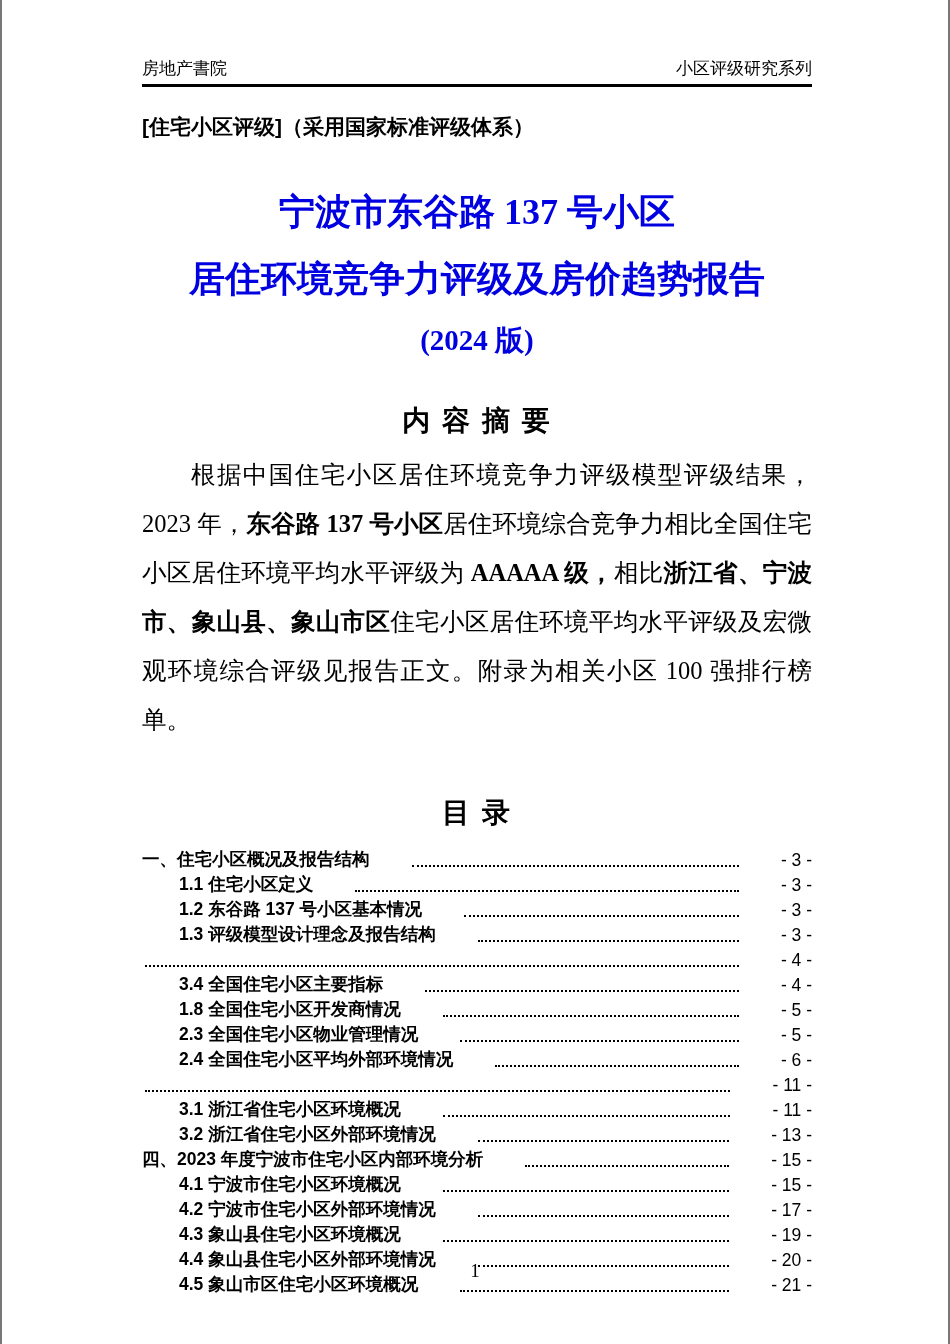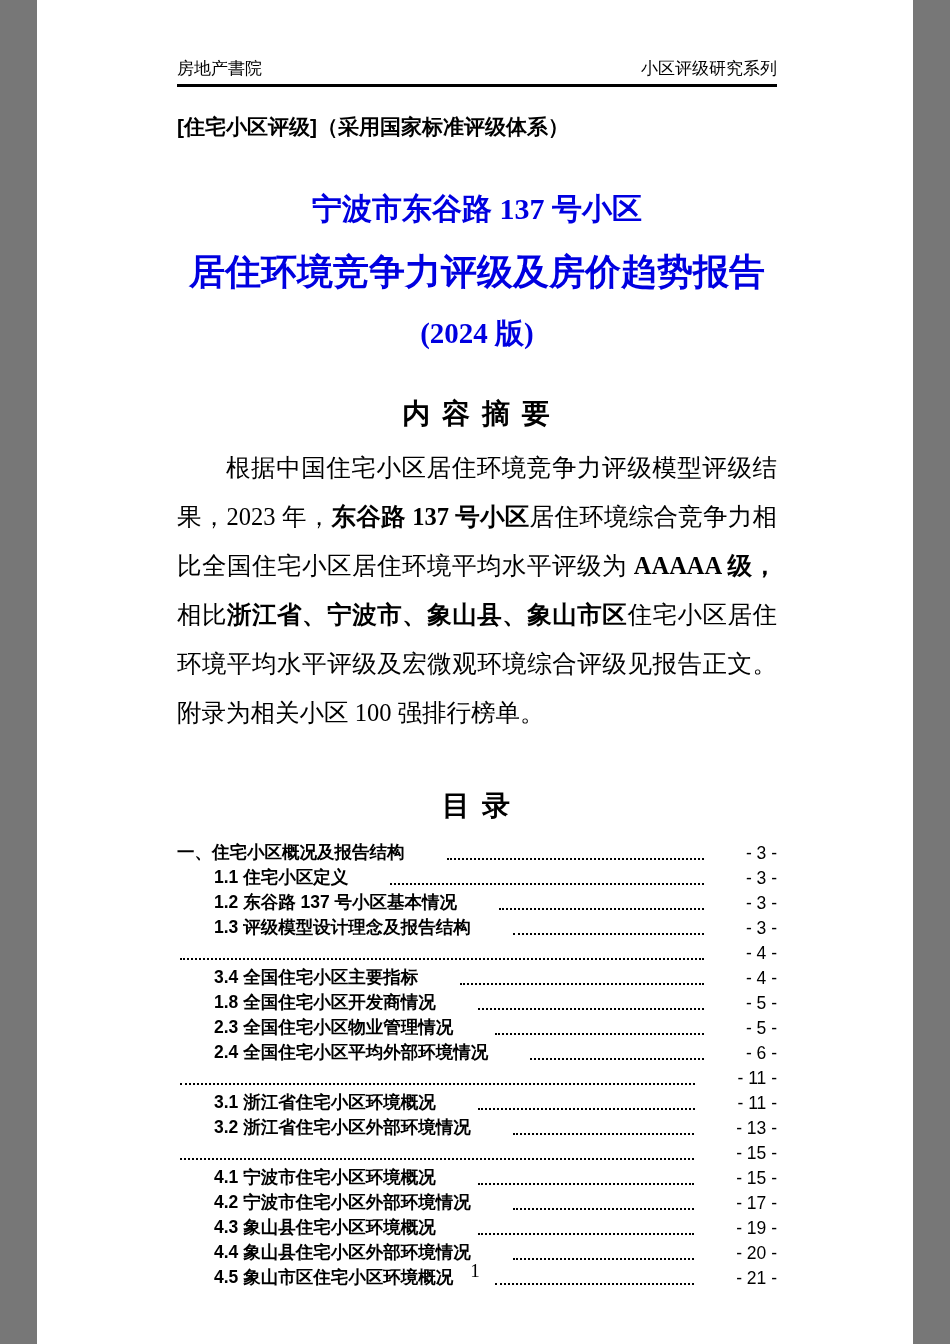--- a/index.html
+++ b/index.html
@@ -1,18 +1,18 @@
 <!DOCTYPE html>
 <html><head>
 <meta charset="utf-8">
 <style>
   html,body{margin:0;padding:0;background:#777;}
   .page{
     position:relative;
-    width:876px;height:1344px;
+    width:946px;height:1344px;
     margin:0 auto;
     background:#ffffff;
     font-family:"Liberation Serif","DejaVu Serif",serif;
     color:#000;
     overflow:hidden;
   }
   .content{position:absolute;left:140px;right:136px;top:0;}
   
   .hdr{
     display:flex;justify-content:space-between;align-items:flex-end;
@@ -24,21 +24,21 @@
   }
   
   .subline{
     margin-top:26px;
     font-family:"Liberation Sans","DejaVu Sans",sans-serif;
     font-weight:700;
     font-size:21px;
   }
   
   .title-block{text-align:center;}
-  .t1{margin-top:50px;font-size:30px;font-weight:700;line-height:1.2;text-align:center;}
+  .t1{margin-top:50px;font-size:36px;font-weight:700;line-height:1.2;text-align:center;}
   .t2{margin-top:24px;font-size:36px;font-weight:700;line-height:1.2;}
   .t3{margin-top:22px;font-size:29px;font-weight:700;line-height:1.2;}
   
   .sec-head{
     text-align:center;
     font-family:"Liberation Sans","DejaVu Sans",sans-serif;
     font-weight:700;
     font-size:28px;
     letter-spacing:2px;
   }
@@ -167,20 +167,21 @@
     <span class="toc-page">- 11 -</span>
   </div>
 
   <div class="toc-row lv2">
     <span class="toc-label">3.2 浙江省住宅小区外部环境情况</span>
     <span class="toc-leader"></span>
     <span class="toc-page">- 13 -</span>
   </div>
 
   <div class="toc-row lv1">
+    <span class="toc-label">四、2023 年度宁波市住宅小区内部环境分析</span>
     <span class="toc-leader"></span>
     <span class="toc-page">- 15 -</span>
   </div>
 
   <div class="toc-row lv2">
     <span class="toc-label">4.1 宁波市住宅小区环境概况</span>
     <span class="toc-leader"></span>
     <span class="toc-page">- 15 -</span>
   </div>
 

